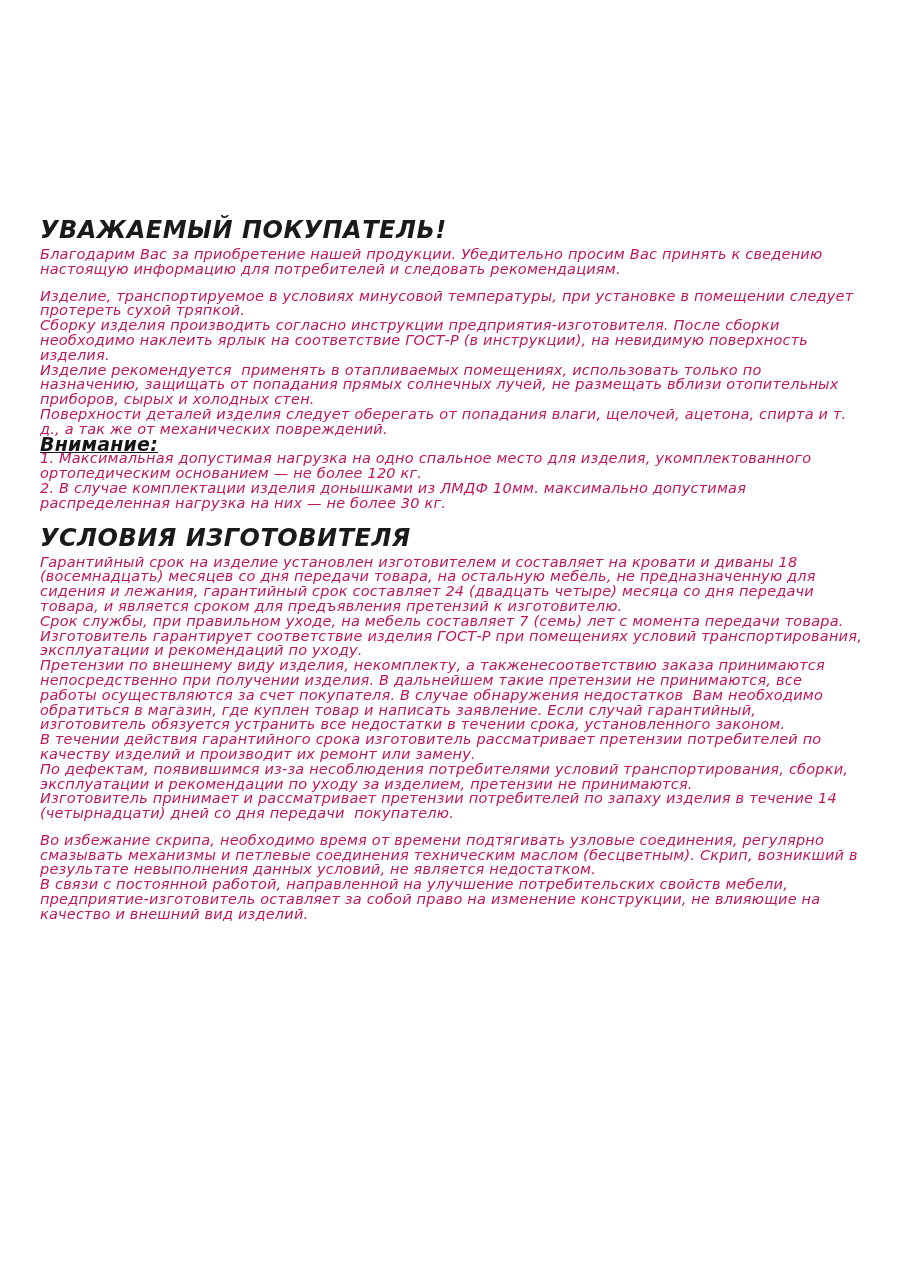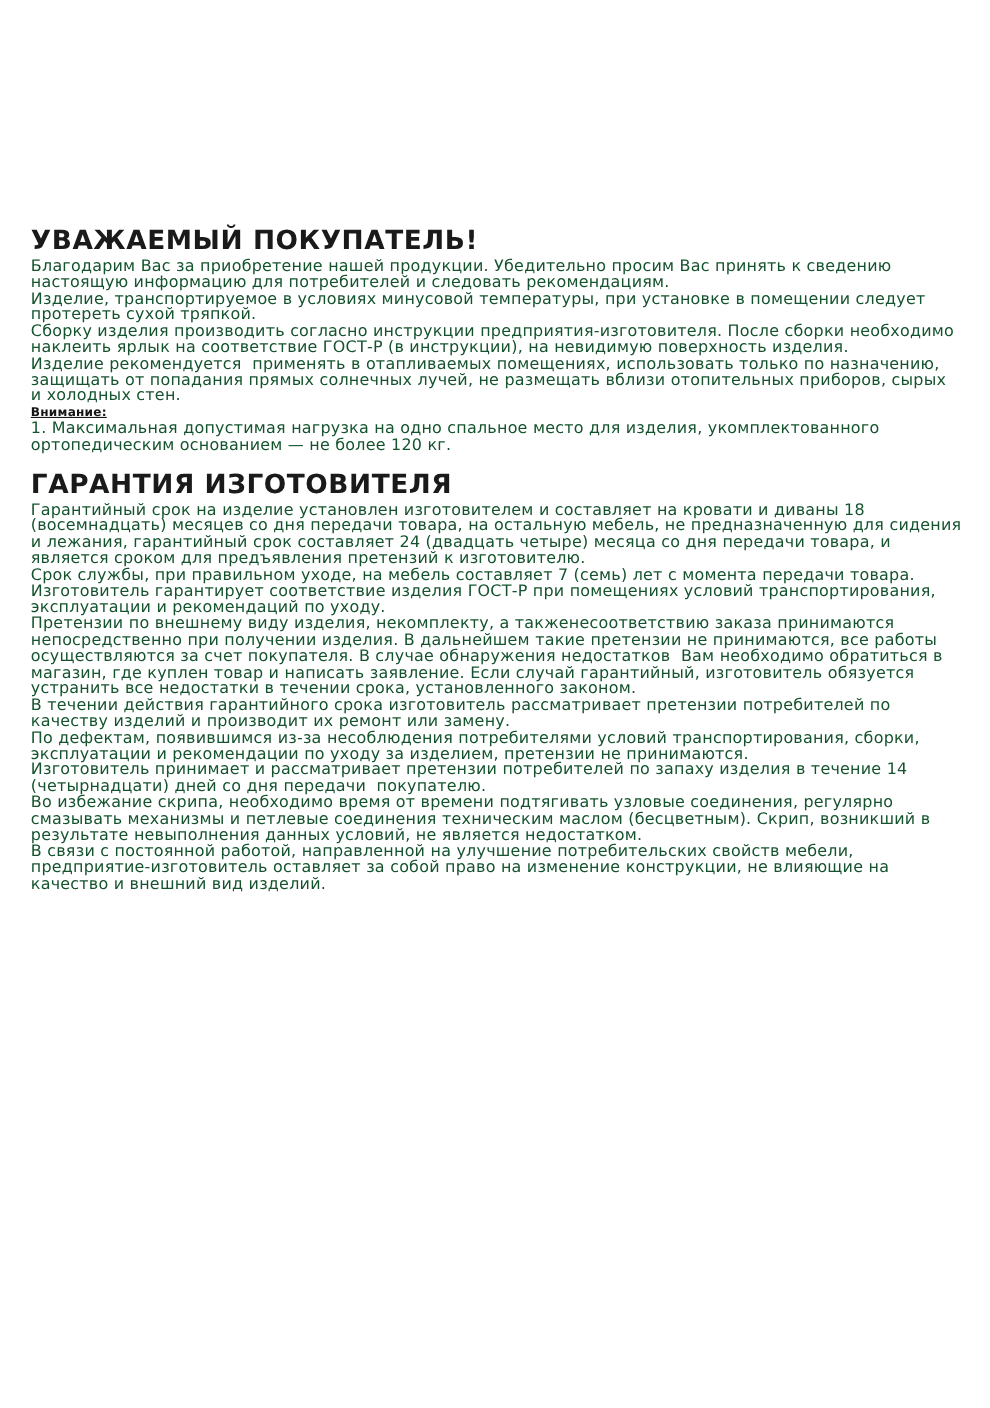--- a/index.html
+++ b/index.html
@@ -17,44 +17,45 @@
   }
   .doc {
     position: absolute;
     left: 28px;
     top: 0;
     width: 846px;
     padding-top: 204px;
     box-sizing: border-box;
   }
   .doc section {
-    margin: 0;
+    margin: 12px;
     padding: 0;
+    font-style: italic;
   }
   .heading {
     font-size: 24px;
     line-height: 28px;
     font-weight: 700;
     letter-spacing: 0.5px;
     margin: 13px 0 3px 0;
     color: #1a1a1a;
   }
   section:first-child .heading {
     margin-top: 0;
   }
   .para {
     font-size: 14.5px;
     line-height: 14.8px;
     letter-spacing: 0.2px;
     margin: 0;
     white-space: pre-wrap;
-    color: #14532d;
+    color: #be185d;
   }
   .attention-label {
-    font-size: 11px;
+    font-size: 19px;
     line-height: 14.8px;
     letter-spacing: 0.2px;
     margin: 0;
     font-weight: 700;
     text-decoration: underline;
     color: #151515;
   }
 </style>
 </head>
 <body>
@@ -63,26 +64,28 @@
 
   <section>
     <div class="heading">УВАЖАЕМЫЙ ПОКУПАТЕЛЬ!</div>
     <p class="para">Благодарим Вас за приобретение нашей продукции. Убедительно просим Вас принять к сведению настоящую информацию для потребителей и следовать рекомендациям.</p>
   </section>
 
   <section>
     <p class="para">Изделие, транспортируемое в условиях минусовой температуры, при установке в помещении следует протереть сухой тряпкой.</p>
     <p class="para">Сборку изделия производить согласно инструкции предприятия-изготовителя. После сборки необходимо наклеить ярлык на соответствие ГОСТ-Р (в инструкции), на невидимую поверхность изделия.</p>
     <p class="para">Изделие рекомендуется  применять в отапливаемых помещениях, использовать только по назначению, защищать от попадания прямых солнечных лучей, не размещать вблизи отопительных приборов, сырых и холодных стен.</p>
+    <p class="para">Поверхности деталей изделия следует оберегать от попадания влаги, щелочей, ацетона, спирта и т. д., а так же от механических повреждений.</p>
     <p class="attention-label">Внимание:</p>
     <p class="para">1. Максимальная допустимая нагрузка на одно спальное место для изделия, укомплектованного ортопедическим основанием — не более 120 кг.</p>
+    <p class="para">2. В случае комплектации изделия донышками из ЛМДФ 10мм. максимально допустимая распределенная нагрузка на них — не более 30 кг.</p>
   </section>
 
   <section>
-    <div class="heading">ГАРАНТИЯ ИЗГОТОВИТЕЛЯ</div>
+    <div class="heading">УСЛОВИЯ ИЗГОТОВИТЕЛЯ</div>
     <p class="para">Гарантийный срок на изделие установлен изготовителем и составляет на кровати и диваны 18 (восемнадцать) месяцев со дня передачи товара, на остальную мебель, не предназначенную для сидения и лежания, гарантийный срок составляет 24 (двадцать четыре) месяца со дня передачи товара, и является сроком для предъявления претензий к изготовителю.</p>
     <p class="para">Срок службы, при правильном уходе, на мебель составляет 7 (семь) лет с момента передачи товара.</p>
     <p class="para">Изготовитель гарантирует соответствие изделия ГОСТ-Р при помещениях условий транспортирования, эксплуатации и рекомендаций по уходу.</p>
     <p class="para">Претензии по внешнему виду изделия, некомплекту, а такженесоответствию заказа принимаются непосредственно при получении изделия. В дальнейшем такие претензии не принимаются, все работы осуществляются за счет покупателя. В случае обнаружения недостатков  Вам необходимо обратиться в магазин, где куплен товар и написать заявление. Если случай гарантийный, изготовитель обязуется устранить все недостатки в течении срока, установленного законом.</p>
     <p class="para">В течении действия гарантийного срока изготовитель рассматривает претензии потребителей по качеству изделий и производит их ремонт или замену.</p>
     <p class="para">По дефектам, появившимся из-за несоблюдения потребителями условий транспортирования, сборки, эксплуатации и рекомендации по уходу за изделием, претензии не принимаются.</p>
     <p class="para">Изготовитель принимает и рассматривает претензии потребителей по запаху изделия в течение 14 (четырнадцати) дней со дня передачи  покупателю.</p>
   </section>
 
   <section>

